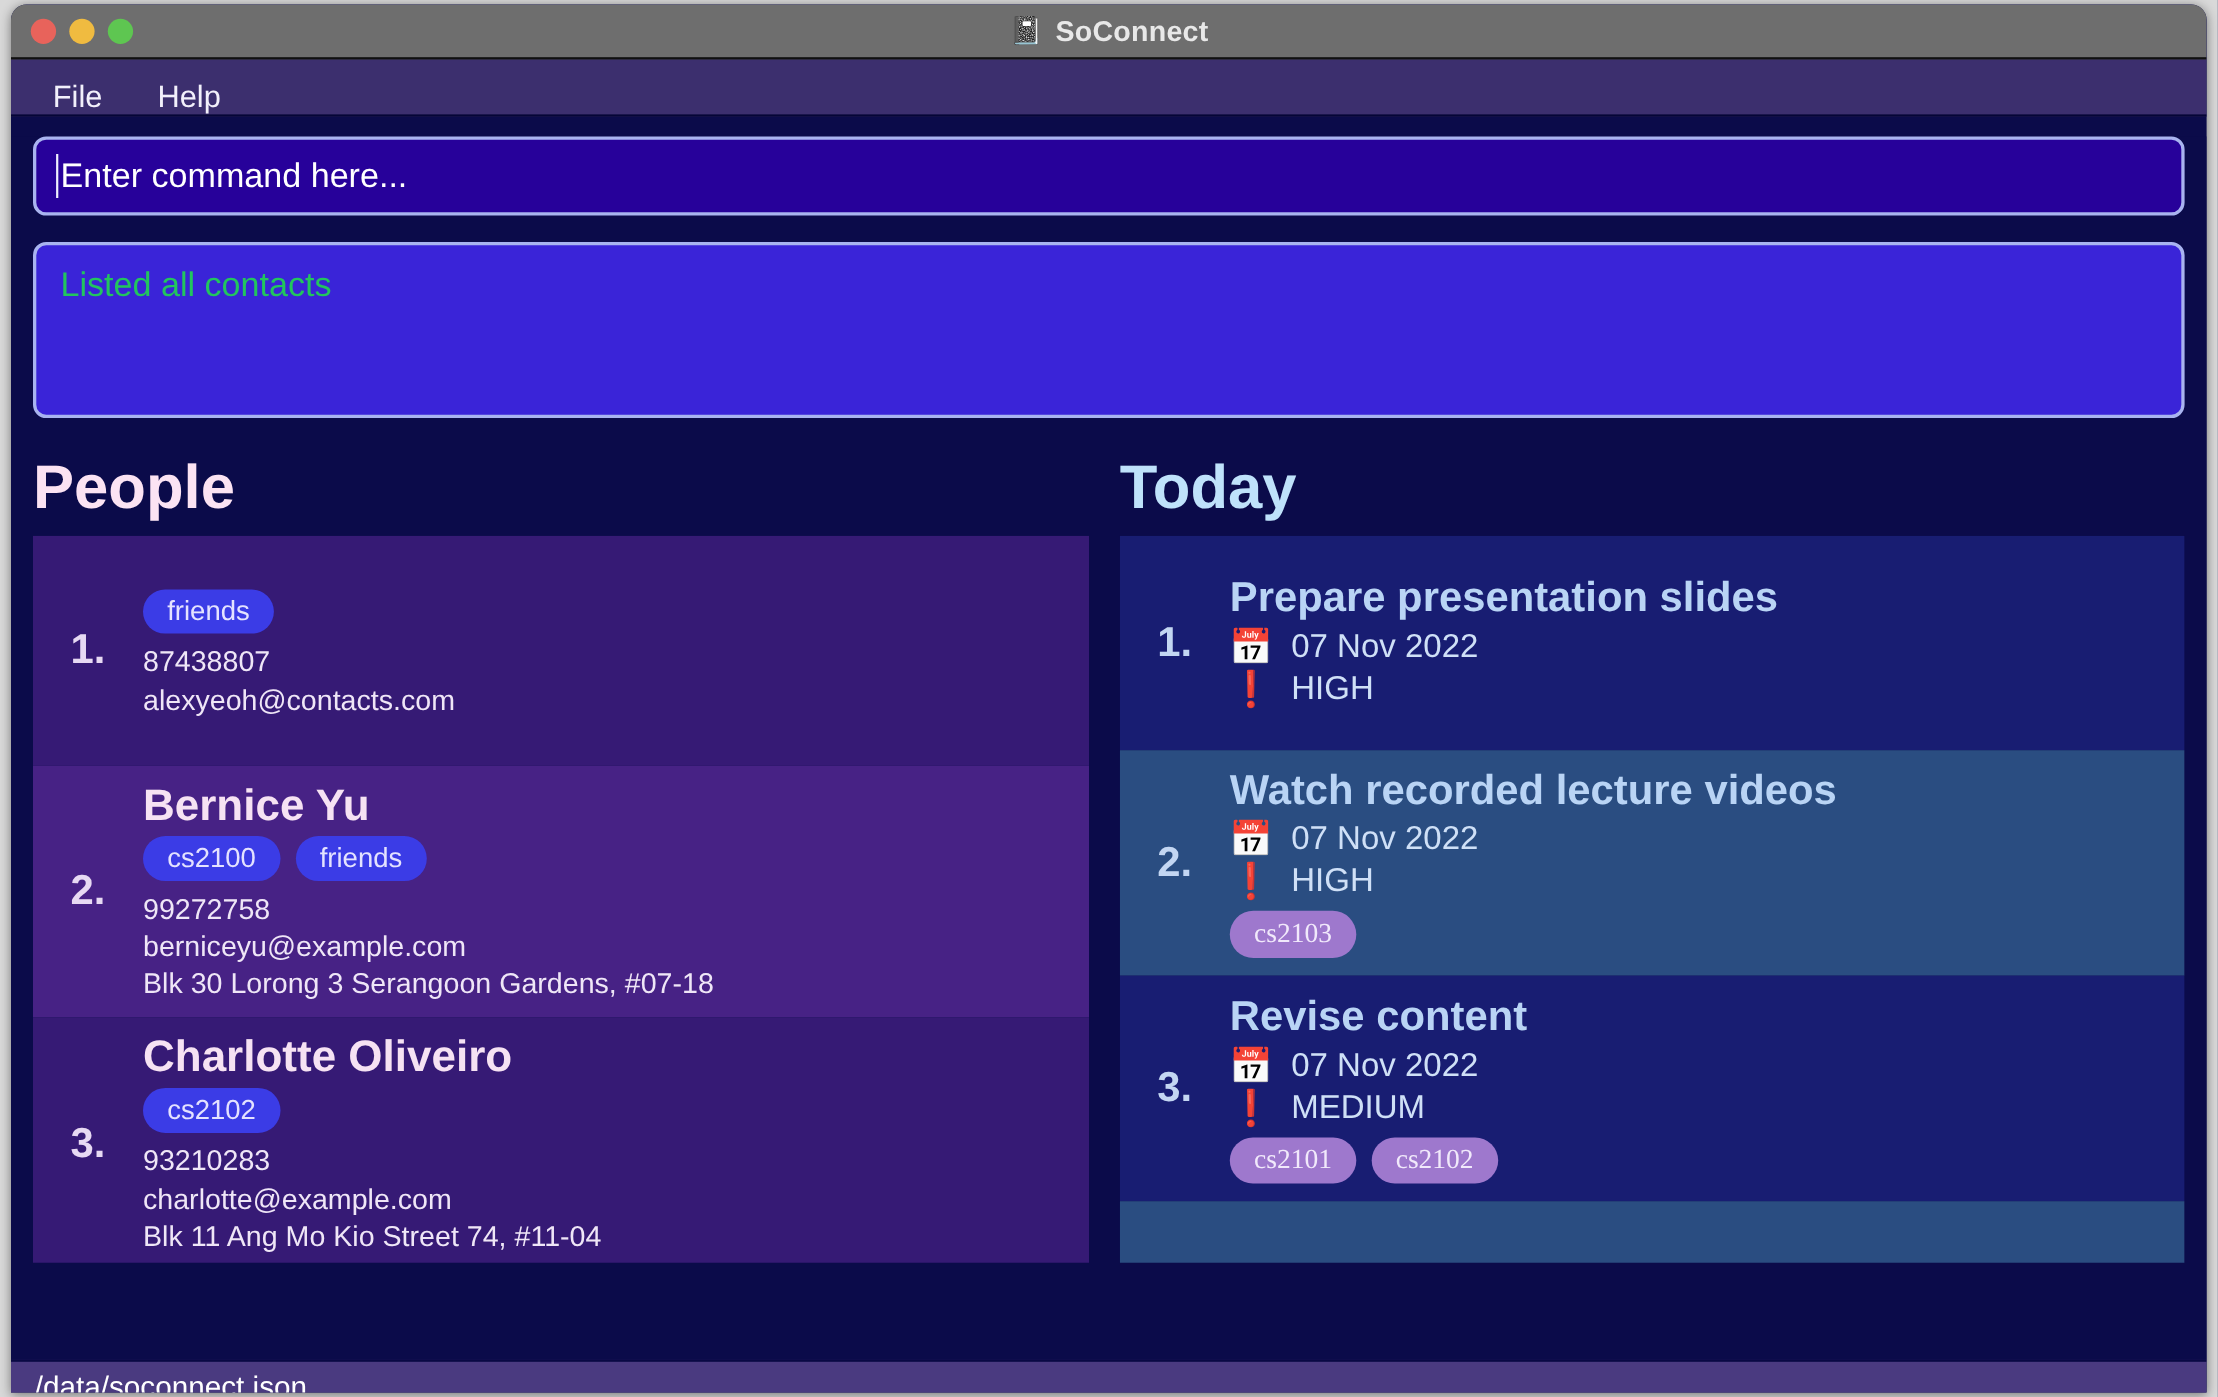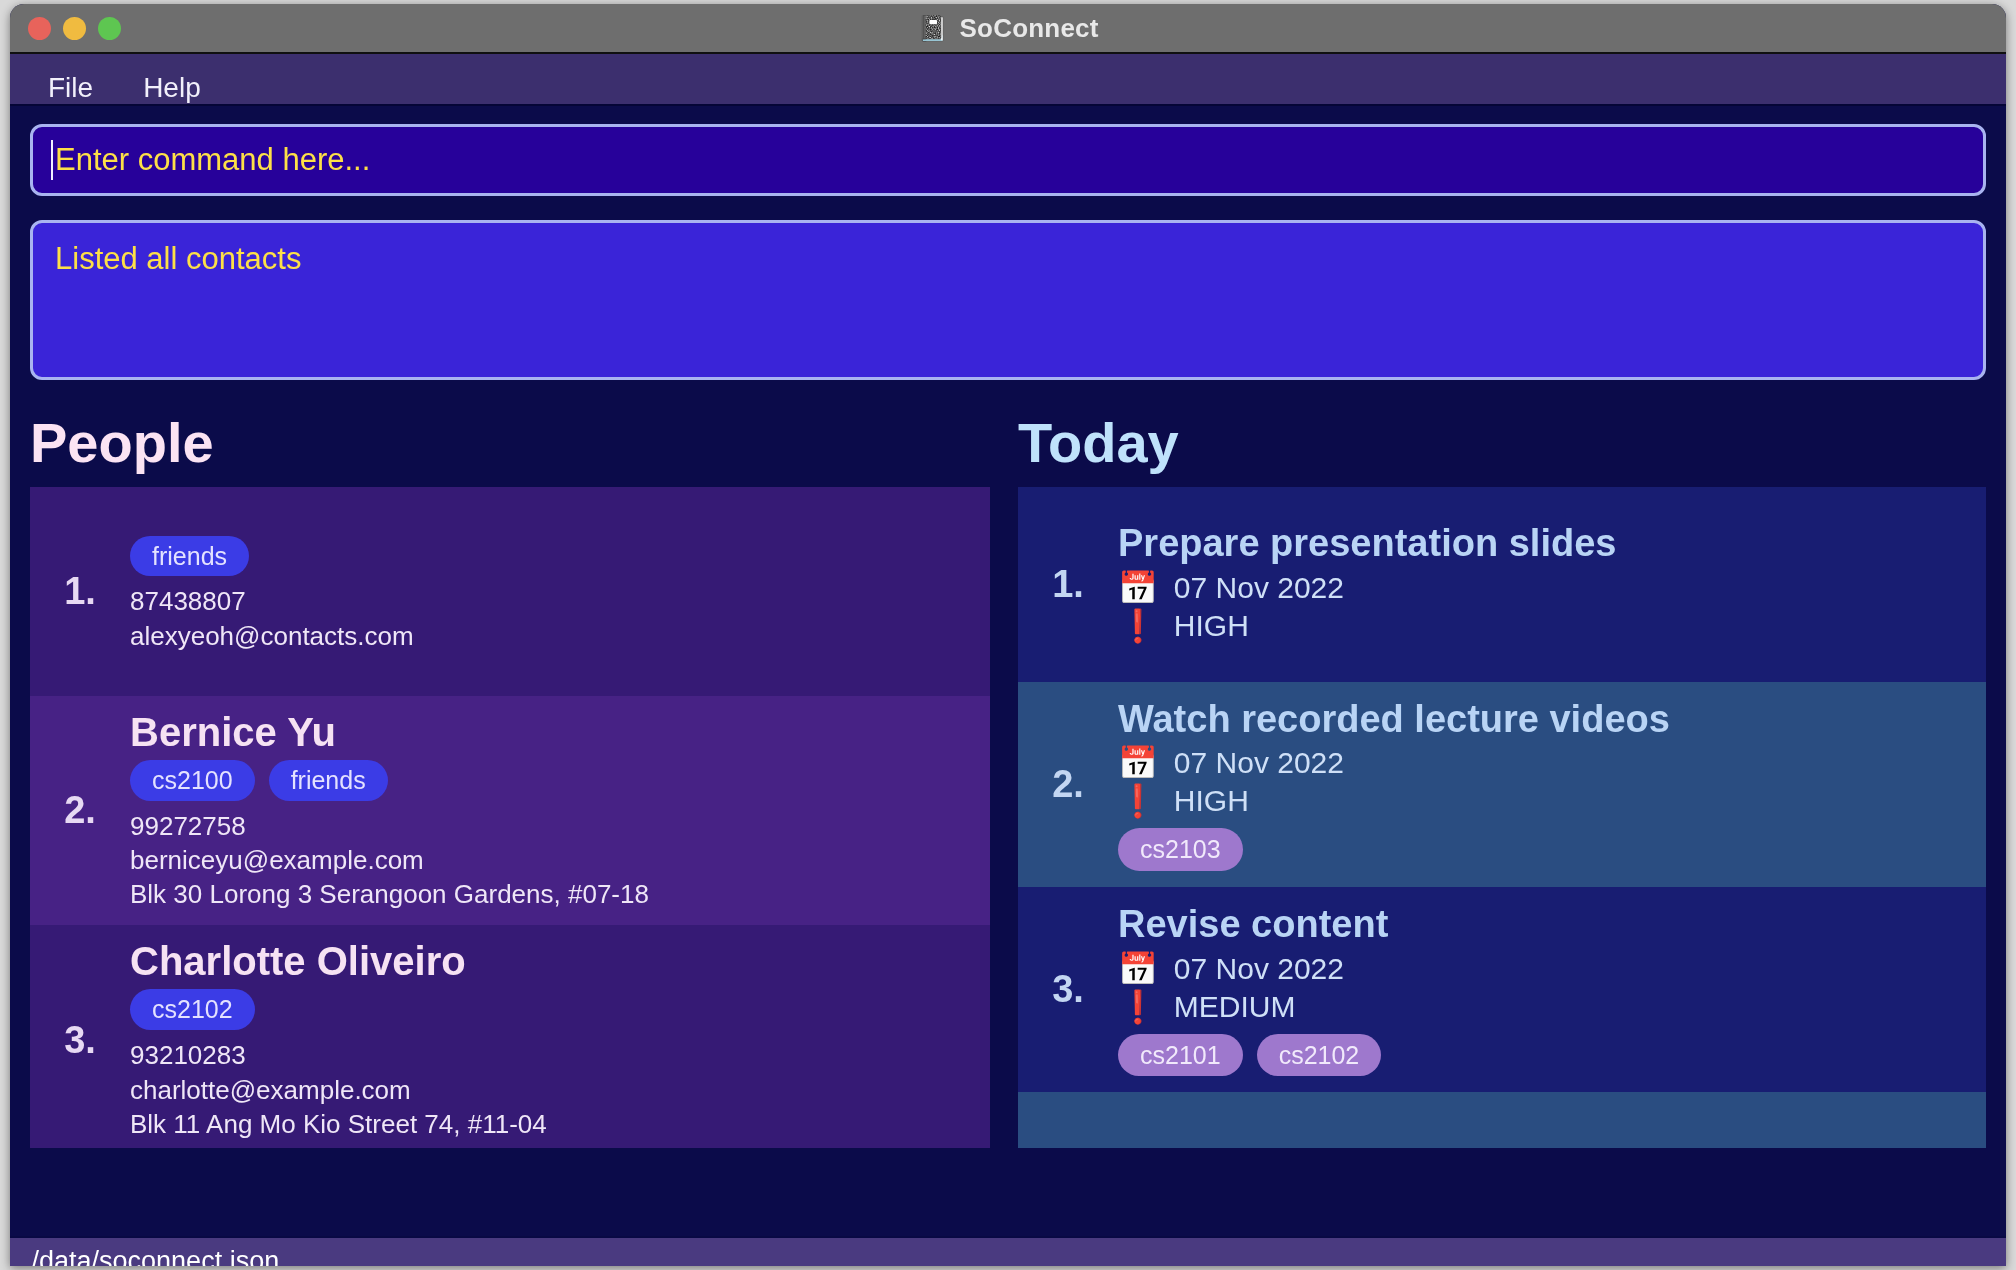--- a/index.html
+++ b/index.html
@@ -89,36 +89,36 @@
     align-items: center;
     padding: 0 18px;
     position: relative;
   }
   #caret {
     width: 2px; height: 40px;
     background: #f0f0ff;
   }
   #command-placeholder {
     font-size: 31px;
-    color: #fde047;
+    color: #ffffff;
     margin-left: 2px;
   }
 
   
   #result-box {
     margin-top: 24px;
     height: 160px;
     border: 3px solid #a9b4f0;
     border-radius: 12px;
     background: #3a24d8;
     padding: 18px 22px;
   }
   #result-text {
     font-size: 31px;
-    color: #fde047;
+    color: #22c55e;
   }
 
   
   #panels {
     margin-top: 34px;
     display: flex;
     gap: 28px;
     height: 778px;
   }
   .panel { position: relative; }
@@ -212,21 +212,21 @@
     display: flex;
     align-items: center;
     gap: 16px;
     margin: 4px 0;
   }
   .meta-icon { font-size: 32px; line-height: 1; }
   .meta-text {
     font-size: 30px;
     color: #cfe0f7;
   }
-  .task-tag-row { display: flex; gap: 14px; margin-top: 10px; flex-wrap: wrap; }
+  .task-tag-row { display: flex; gap: 14px; margin-top: 10px; flex-wrap: wrap; font-family: Liberation Serif, serif; }
   .task-tag {
     background: #9e78cd;
     color: #f1e9fb;
     font-size: 25px;
     padding: 7px 22px;
     border-radius: 26px;
     line-height: 1.15;
   }
 
   

